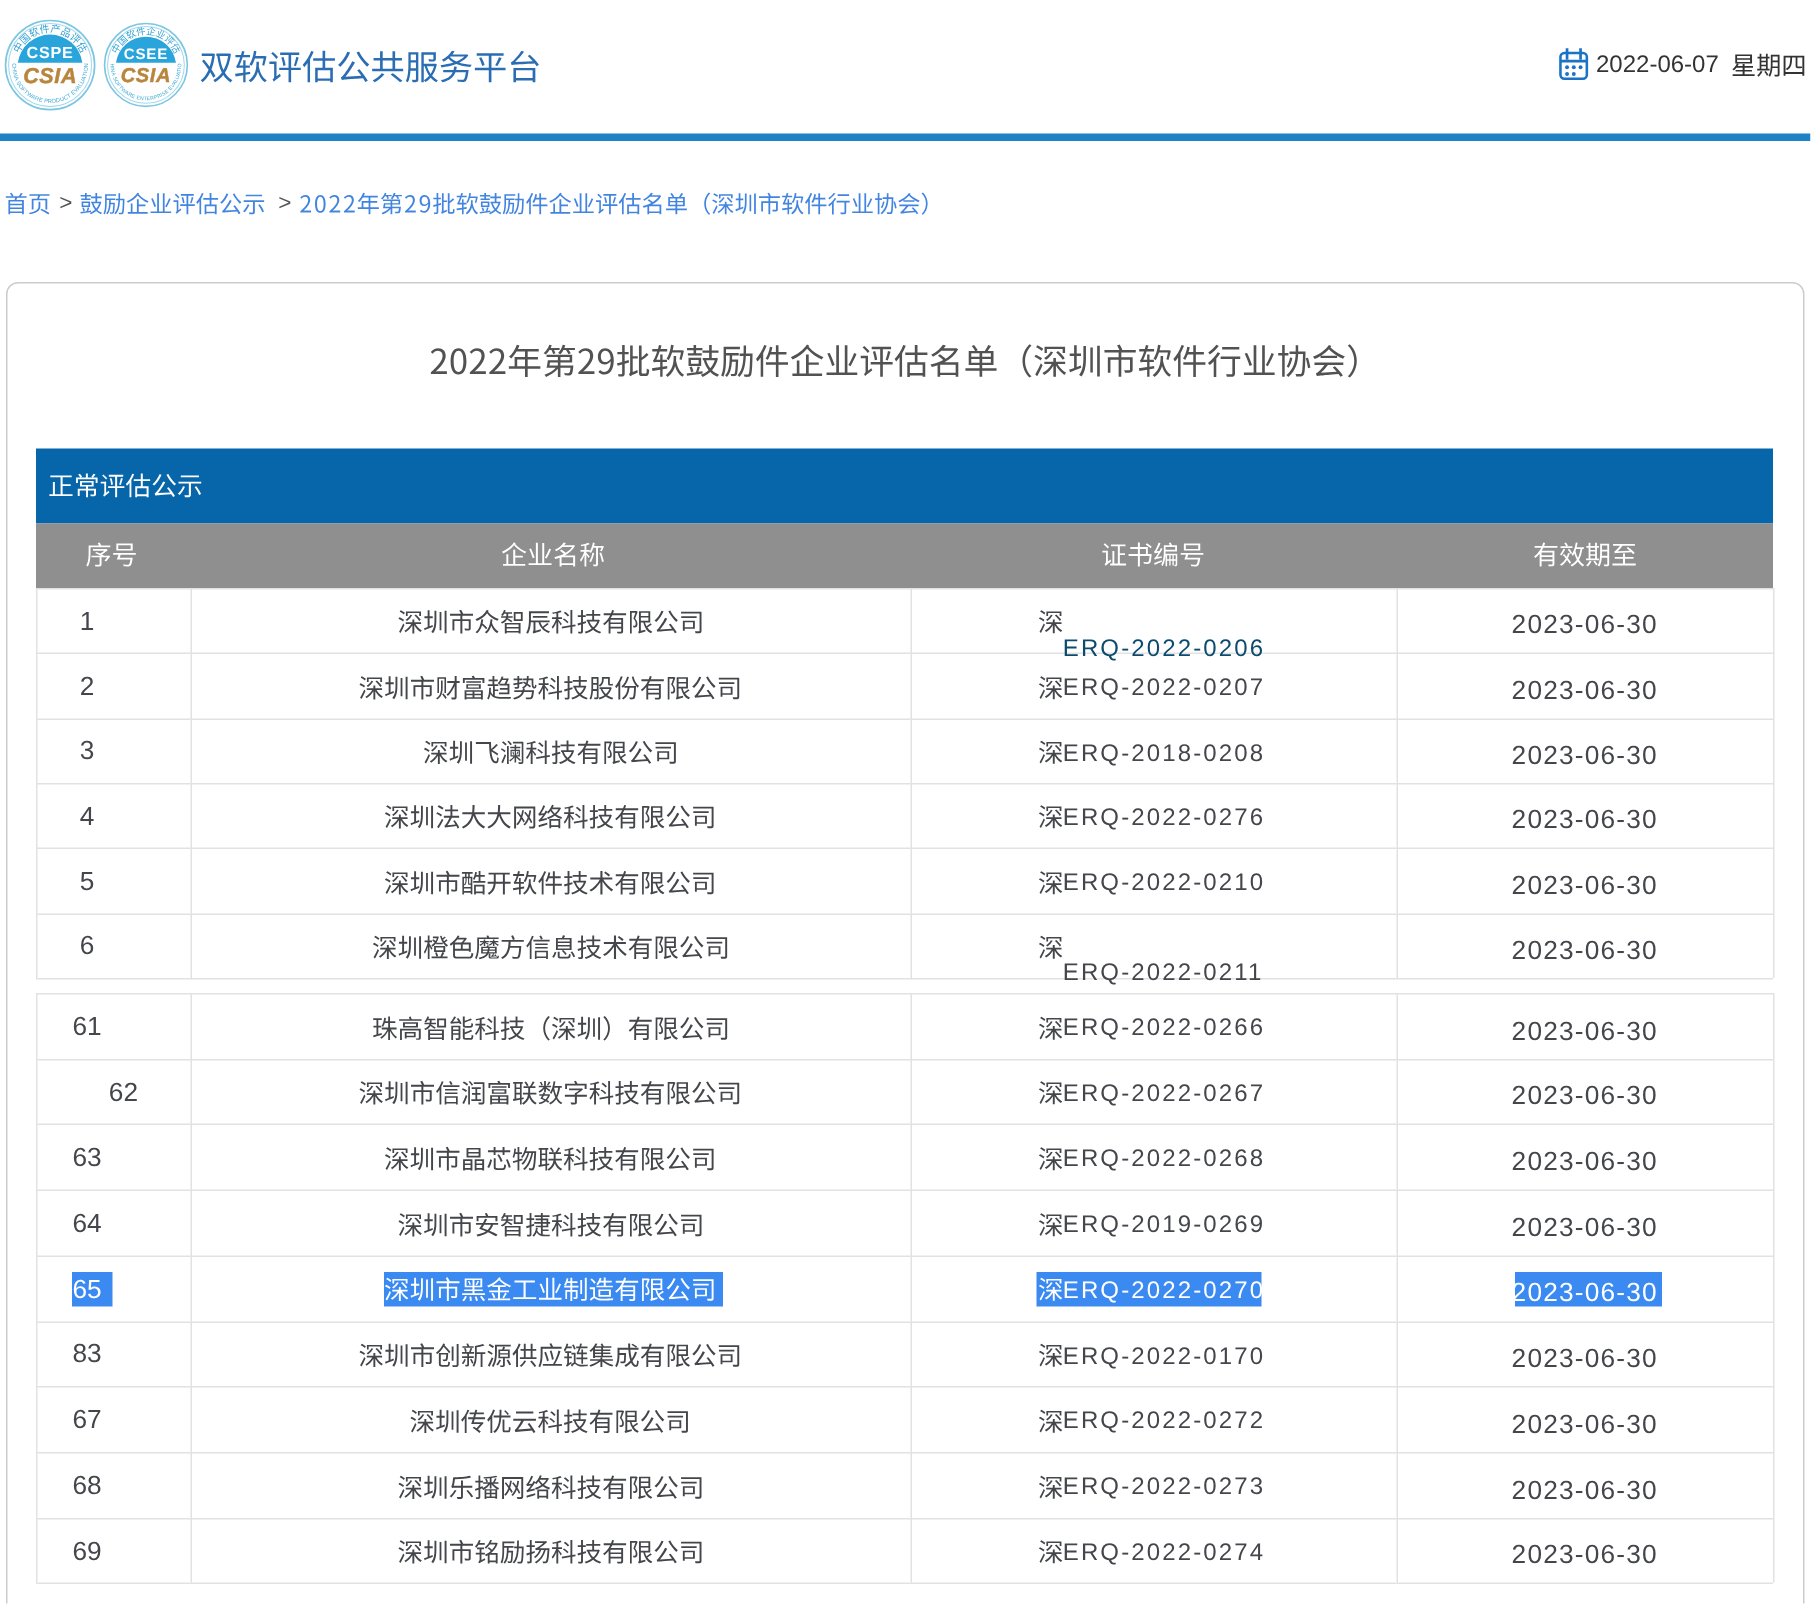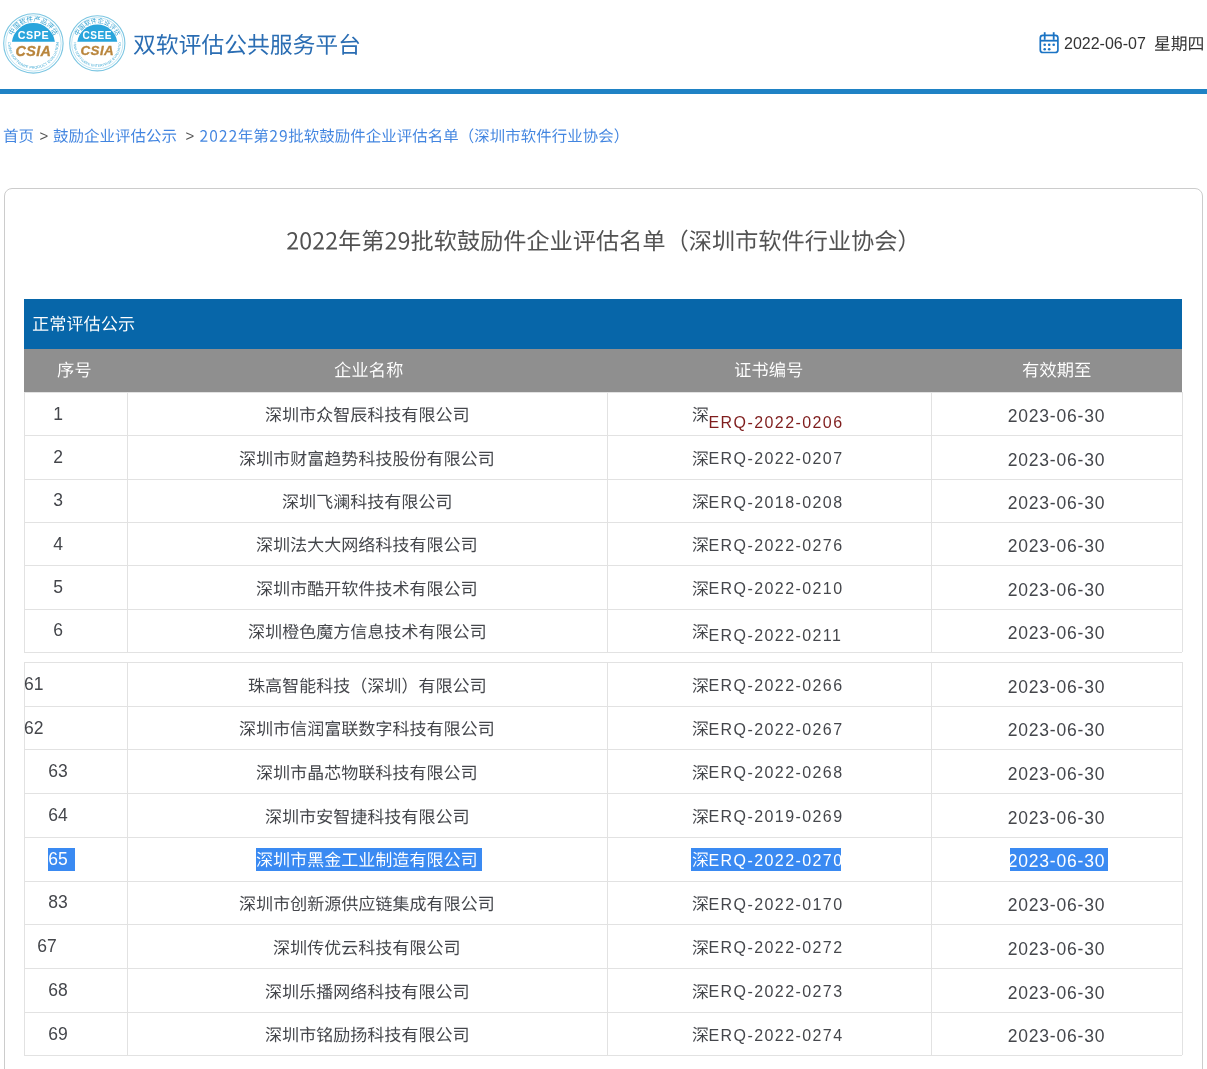--- a/index.html
+++ b/index.html
@@ -341,21 +341,21 @@
         <use href="#g9650" x="9000"></use>
         <use href="#g516c" x="10000"></use>
         <use href="#g53f8" x="11000"></use>
       </g>
     </svg>
   </div>
 <div style="position:absolute;left:691.5px;top:406.37px;width:151px;height:17px;white-space:nowrap"><span style="display:inline-block;vertical-align:top"><svg style="" width="17.00" height="17.00" viewBox="0 0 1000 1000">
         <g fill="#44464b" transform="translate(0,880) scale(1,-1)">
           <use href="#g6df1" x="0"></use>
         </g>
-      </svg></span><span style="display:inline-block;font:16px 'Liberation Sans',sans-serif;letter-spacing:1.42px;color:#7f1d1d;line-height:17px;vertical-align:top;margin-top:8px">ERQ-2022-0206</span></div>
+      </svg></span><span style="display:inline-block;font:16px 'Liberation Sans',sans-serif;letter-spacing:1.42px;color:#0c4a6e;line-height:17px;vertical-align:top;margin-top:18px">ERQ-2022-0206</span></div>
 <div style="position:absolute;left:931px;top:408.42px;width:251px;text-align:center;font:17.5px 'Liberation Sans',sans-serif;letter-spacing:0.8px;color:#44464b;line-height:17.5px">2023-06-30</div>
 <div style="position:absolute;left:24px;top:449.00px;width:68px;text-align:center;font:17.5px 'Liberation Sans',sans-serif;color:#44464b;line-height:17.5px">2</div>
 <div style="position:absolute;left:239.1px;top:449.68px;width:255.8px;height:17.1px">
     <svg style="" width="255.75" height="17.05" viewBox="0 0 15000 1000">
       <g fill="#44464b" transform="translate(0,880) scale(1,-1)">
         <use href="#g6df1" x="0"></use>
         <use href="#g5733" x="1000"></use>
         <use href="#g5e02" x="2000"></use>
         <use href="#g8d22" x="3000"></use>
         <use href="#g5bcc" x="4000"></use>
@@ -471,38 +471,38 @@
         <use href="#g9650" x="11000"></use>
         <use href="#g516c" x="12000"></use>
         <use href="#g53f8" x="13000"></use>
       </g>
     </svg>
   </div>
 <div style="position:absolute;left:691.5px;top:623.03px;width:151px;height:17px;white-space:nowrap"><span style="display:inline-block;vertical-align:top"><svg style="" width="17.00" height="17.00" viewBox="0 0 1000 1000">
         <g fill="#44464b" transform="translate(0,880) scale(1,-1)">
           <use href="#g6df1" x="0"></use>
         </g>
-      </svg></span><span style="display:inline-block;font:16px 'Liberation Sans',sans-serif;letter-spacing:1.42px;color:#44464b;line-height:17px;vertical-align:top;margin-top:4px">ERQ-2022-0211</span></div>
+      </svg></span><span style="display:inline-block;font:16px 'Liberation Sans',sans-serif;letter-spacing:1.42px;color:#44464b;line-height:17px;vertical-align:top;margin-top:17px">ERQ-2022-0211</span></div>
 <div style="position:absolute;left:931px;top:625.08px;width:251px;text-align:center;font:17.5px 'Liberation Sans',sans-serif;letter-spacing:0.8px;color:#44464b;line-height:17.5px">2023-06-30</div>
 <div style="position:absolute;left:23.5px;top:662.0px;width:1158px;height:1px;background:#e2e2e2"></div>
 <div style="position:absolute;left:23.5px;top:705.7px;width:1158px;height:1px;background:#e2e2e2"></div>
 <div style="position:absolute;left:23.5px;top:749.4px;width:1158px;height:1px;background:#e2e2e2"></div>
 <div style="position:absolute;left:23.5px;top:793.1px;width:1158px;height:1px;background:#e2e2e2"></div>
 <div style="position:absolute;left:23.5px;top:836.8px;width:1158px;height:1px;background:#e2e2e2"></div>
 <div style="position:absolute;left:23.5px;top:880.6px;width:1158px;height:1px;background:#e2e2e2"></div>
 <div style="position:absolute;left:23.5px;top:924.3px;width:1158px;height:1px;background:#e2e2e2"></div>
 <div style="position:absolute;left:23.5px;top:968.0px;width:1158px;height:1px;background:#e2e2e2"></div>
 <div style="position:absolute;left:23.5px;top:1011.7px;width:1158px;height:1px;background:#e2e2e2"></div>
 <div style="position:absolute;left:23.5px;top:1055.4px;width:1158px;height:1px;background:#e2e2e2"></div>
 <div style="position:absolute;left:23.5px;top:662.0px;width:1px;height:393.4px;background:#e2e2e2"></div>
 <div style="position:absolute;left:126.5px;top:662.0px;width:1px;height:393.4px;background:#e2e2e2"></div>
 <div style="position:absolute;left:606.5px;top:662.0px;width:1px;height:393.4px;background:#e2e2e2"></div>
 <div style="position:absolute;left:930.5px;top:662.0px;width:1px;height:393.4px;background:#e2e2e2"></div>
 <div style="position:absolute;left:1181.5px;top:662.0px;width:1px;height:393.4px;background:#e2e2e2"></div>
-<div style="position:absolute;left:24px;top:675.86px;width:68px;font:17.5px 'Liberation Sans',sans-serif;color:#44464b;line-height:17.5px">61</div>
+<div style="position:absolute;left:24px;top:675.86px;width:68px;text-align:center;font:17.5px 'Liberation Sans',sans-serif;color:#44464b;line-height:17.5px">61</div>
 <div style="position:absolute;left:247.7px;top:676.53px;width:238.7px;height:17.1px">
     <svg style="" width="238.70" height="17.05" viewBox="0 0 14000 1000">
       <g fill="#44464b" transform="translate(0,880) scale(1,-1)">
         <use href="#g73e0" x="0"></use>
         <use href="#g9ad8" x="1000"></use>
         <use href="#g667a" x="2000"></use>
         <use href="#g80fd" x="3000"></use>
         <use href="#g79d1" x="4000"></use>
         <use href="#g6280" x="5000"></use>
         <use href="#gff08" x="6000"></use>
@@ -515,21 +515,21 @@
         <use href="#g53f8" x="13000"></use>
       </g>
     </svg>
   </div>
 <div style="position:absolute;left:691.5px;top:676.56px;width:151px;height:17px;white-space:nowrap"><span style="display:inline-block;vertical-align:top"><svg style="" width="17.00" height="17.00" viewBox="0 0 1000 1000">
         <g fill="#44464b" transform="translate(0,880) scale(1,-1)">
           <use href="#g6df1" x="0"></use>
         </g>
       </svg></span><span style="display:inline-block;font:16px 'Liberation Sans',sans-serif;letter-spacing:1.42px;color:#44464b;line-height:17px;vertical-align:top;margin-top:0.5px">ERQ-2022-0266</span></div>
 <div style="position:absolute;left:931px;top:678.61px;width:251px;text-align:center;font:17.5px 'Liberation Sans',sans-serif;letter-spacing:0.8px;color:#44464b;line-height:17.5px">2023-06-30</div>
-<div style="position:absolute;left:24px;top:719.57px;width:68px;text-align:left;font:17.5px 'Liberation Sans',sans-serif;color:#44464b;line-height:17.5px">62</div>
+<div style="position:absolute;left:24px;top:719.57px;width:68px;text-align:right;font:17.5px 'Liberation Sans',sans-serif;color:#44464b;line-height:17.5px">62</div>
 <div style="position:absolute;left:239.1px;top:720.24px;width:255.8px;height:17.1px">
     <svg style="" width="255.75" height="17.05" viewBox="0 0 15000 1000">
       <g fill="#44464b" transform="translate(0,880) scale(1,-1)">
         <use href="#g6df1" x="0"></use>
         <use href="#g5733" x="1000"></use>
         <use href="#g5e02" x="2000"></use>
         <use href="#g4fe1" x="3000"></use>
         <use href="#g6da6" x="4000"></use>
         <use href="#g5bcc" x="5000"></use>
         <use href="#g8054" x="6000"></use>
@@ -652,21 +652,21 @@
         <use href="#g53f8" x="14000"></use>
       </g>
     </svg>
   </div>
 <div style="position:absolute;left:691.5px;top:895.11px;width:151px;height:17px;white-space:nowrap"><span style="display:inline-block;vertical-align:top"><svg style="" width="17.00" height="17.00" viewBox="0 0 1000 1000">
         <g fill="#44464b" transform="translate(0,880) scale(1,-1)">
           <use href="#g6df1" x="0"></use>
         </g>
       </svg></span><span style="display:inline-block;font:16px 'Liberation Sans',sans-serif;letter-spacing:1.42px;color:#44464b;line-height:17px;vertical-align:top;margin-top:0.5px">ERQ-2022-0170</span></div>
 <div style="position:absolute;left:931px;top:897.16px;width:251px;text-align:center;font:17.5px 'Liberation Sans',sans-serif;letter-spacing:0.8px;color:#44464b;line-height:17.5px">2023-06-30</div>
-<div style="position:absolute;left:13px;top:938.12px;width:68px;text-align:center;font:17.5px 'Liberation Sans',sans-serif;color:#44464b;line-height:17.5px">67</div>
+<div style="position:absolute;left:24px;top:938.12px;width:68px;text-align:center;font:17.5px 'Liberation Sans',sans-serif;color:#44464b;line-height:17.5px">67</div>
 <div style="position:absolute;left:273.2px;top:938.80px;width:187.5px;height:17.1px">
     <svg style="" width="187.55" height="17.05" viewBox="0 0 11000 1000">
       <g fill="#44464b" transform="translate(0,880) scale(1,-1)">
         <use href="#g6df1" x="0"></use>
         <use href="#g5733" x="1000"></use>
         <use href="#g4f20" x="2000"></use>
         <use href="#g4f18" x="3000"></use>
         <use href="#g4e91" x="4000"></use>
         <use href="#g79d1" x="5000"></use>
         <use href="#g6280" x="6000"></use>

